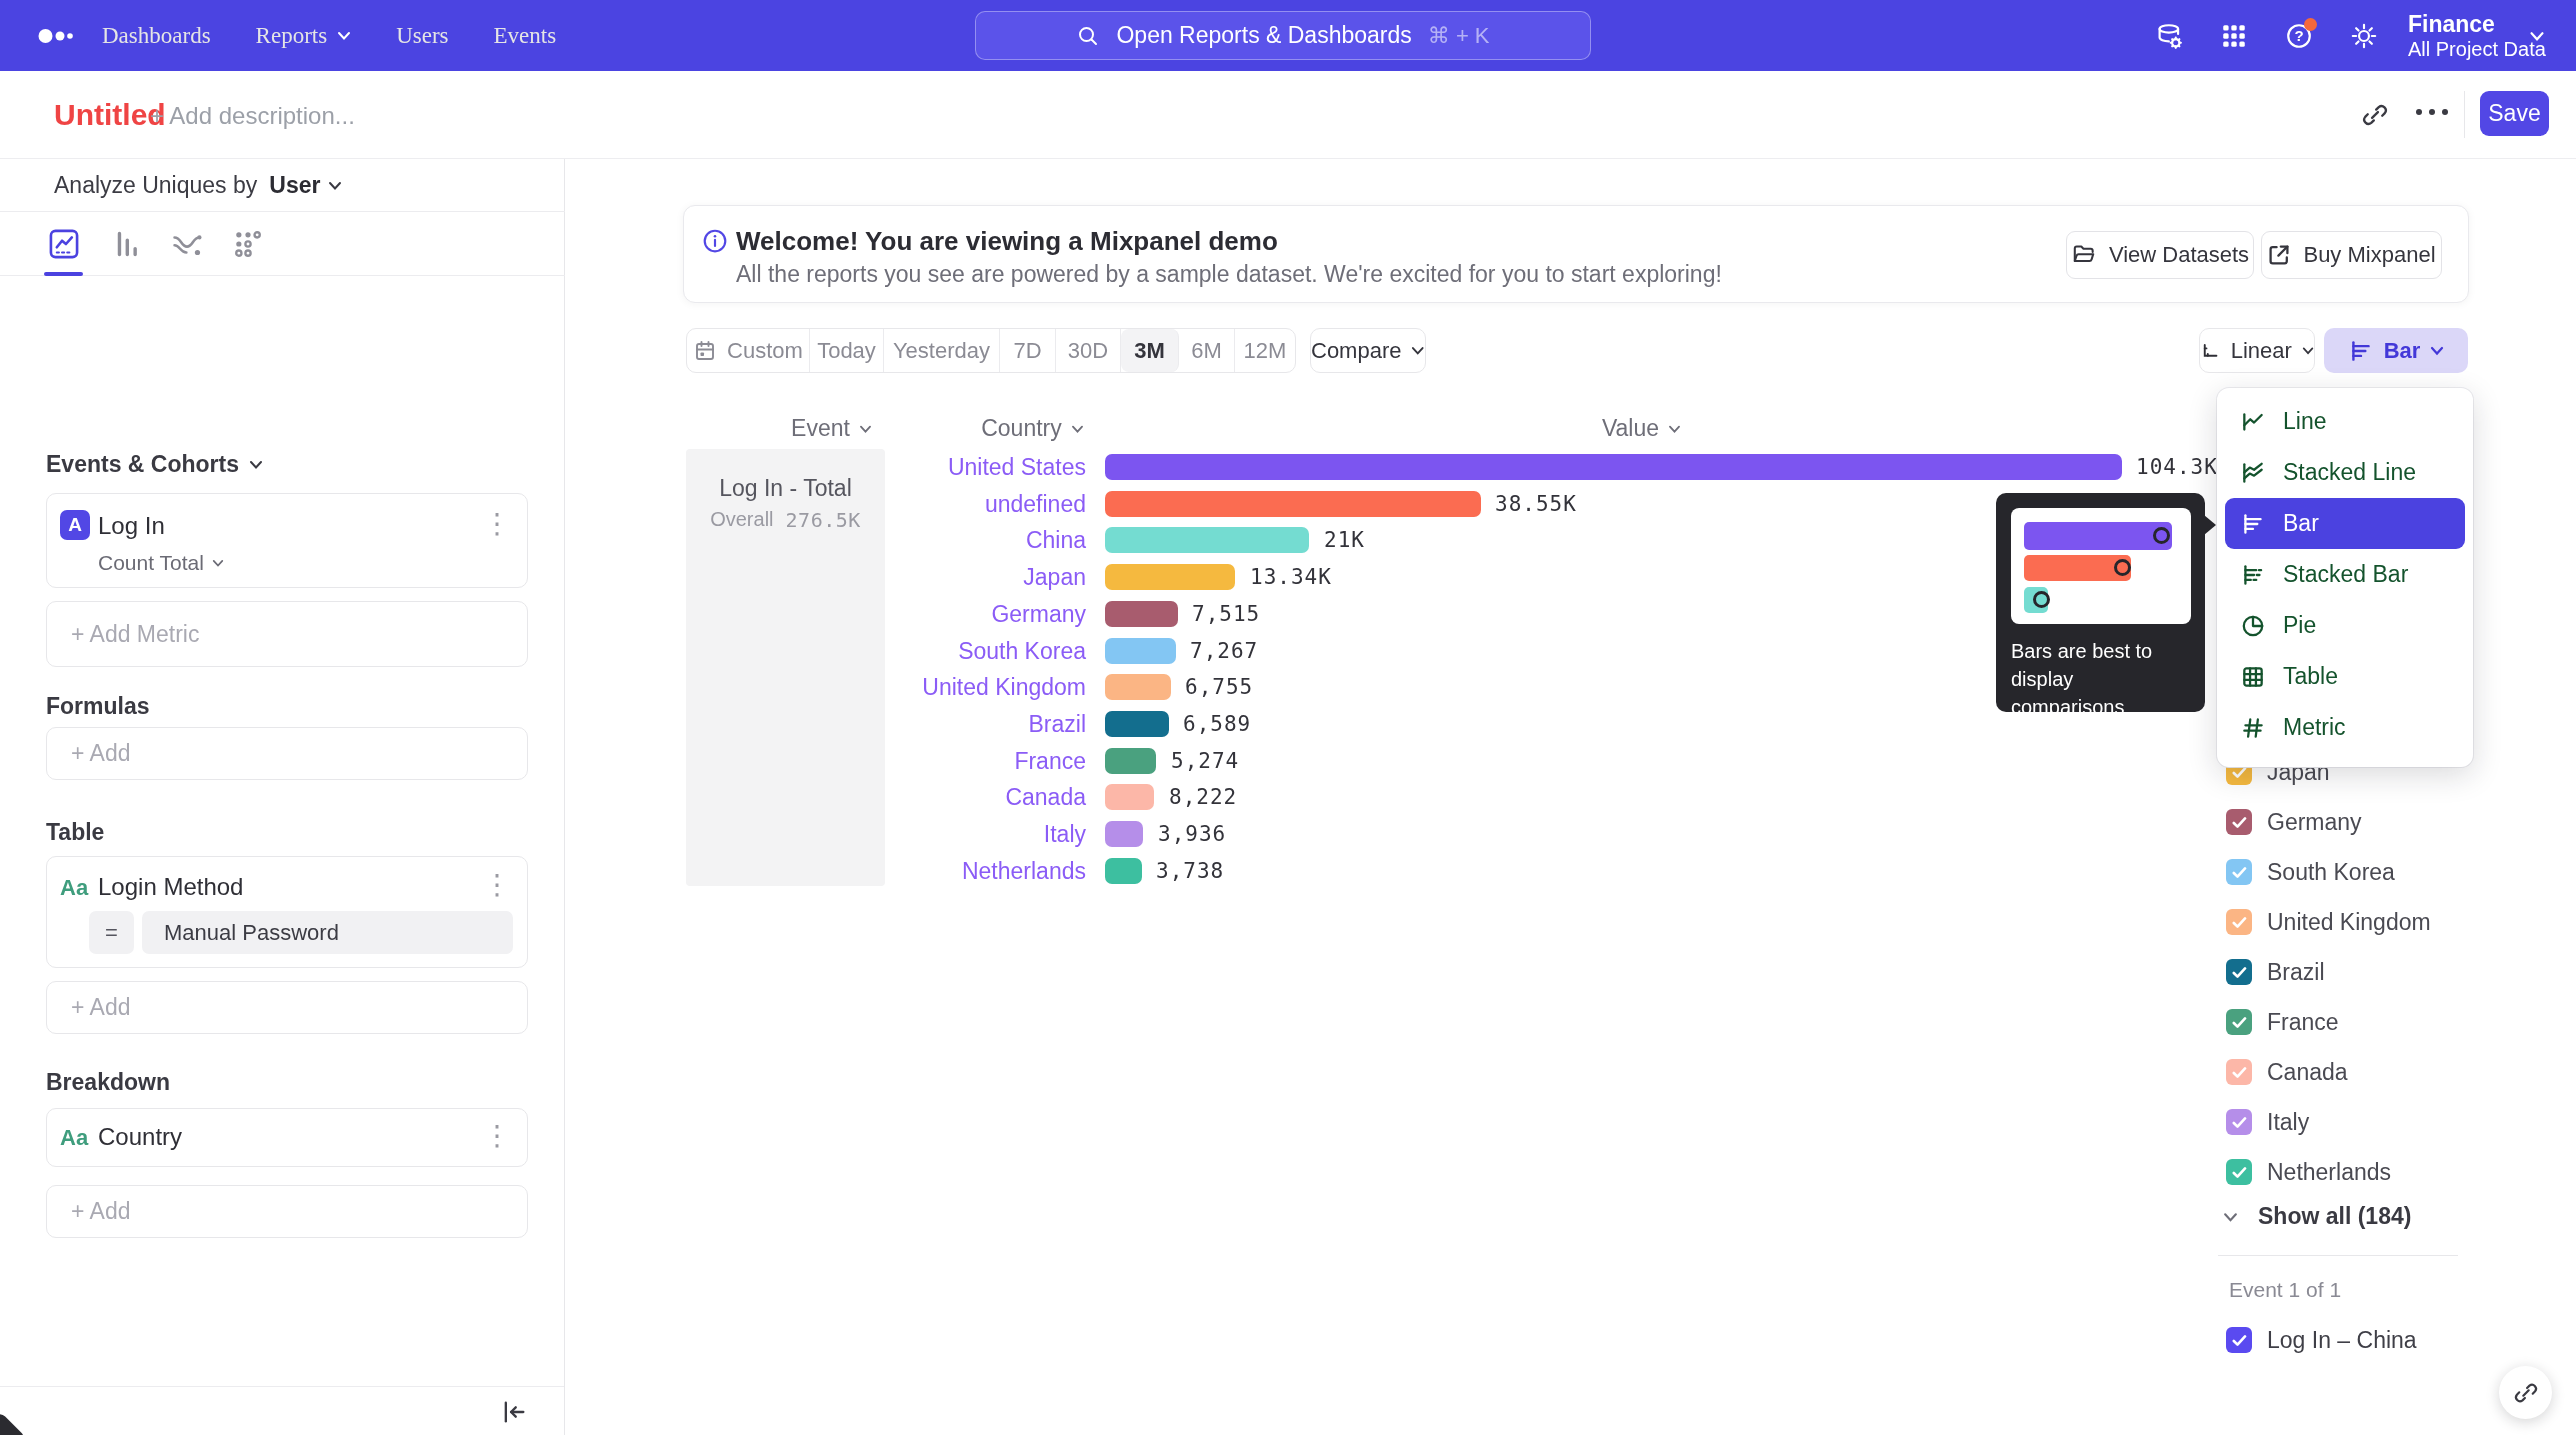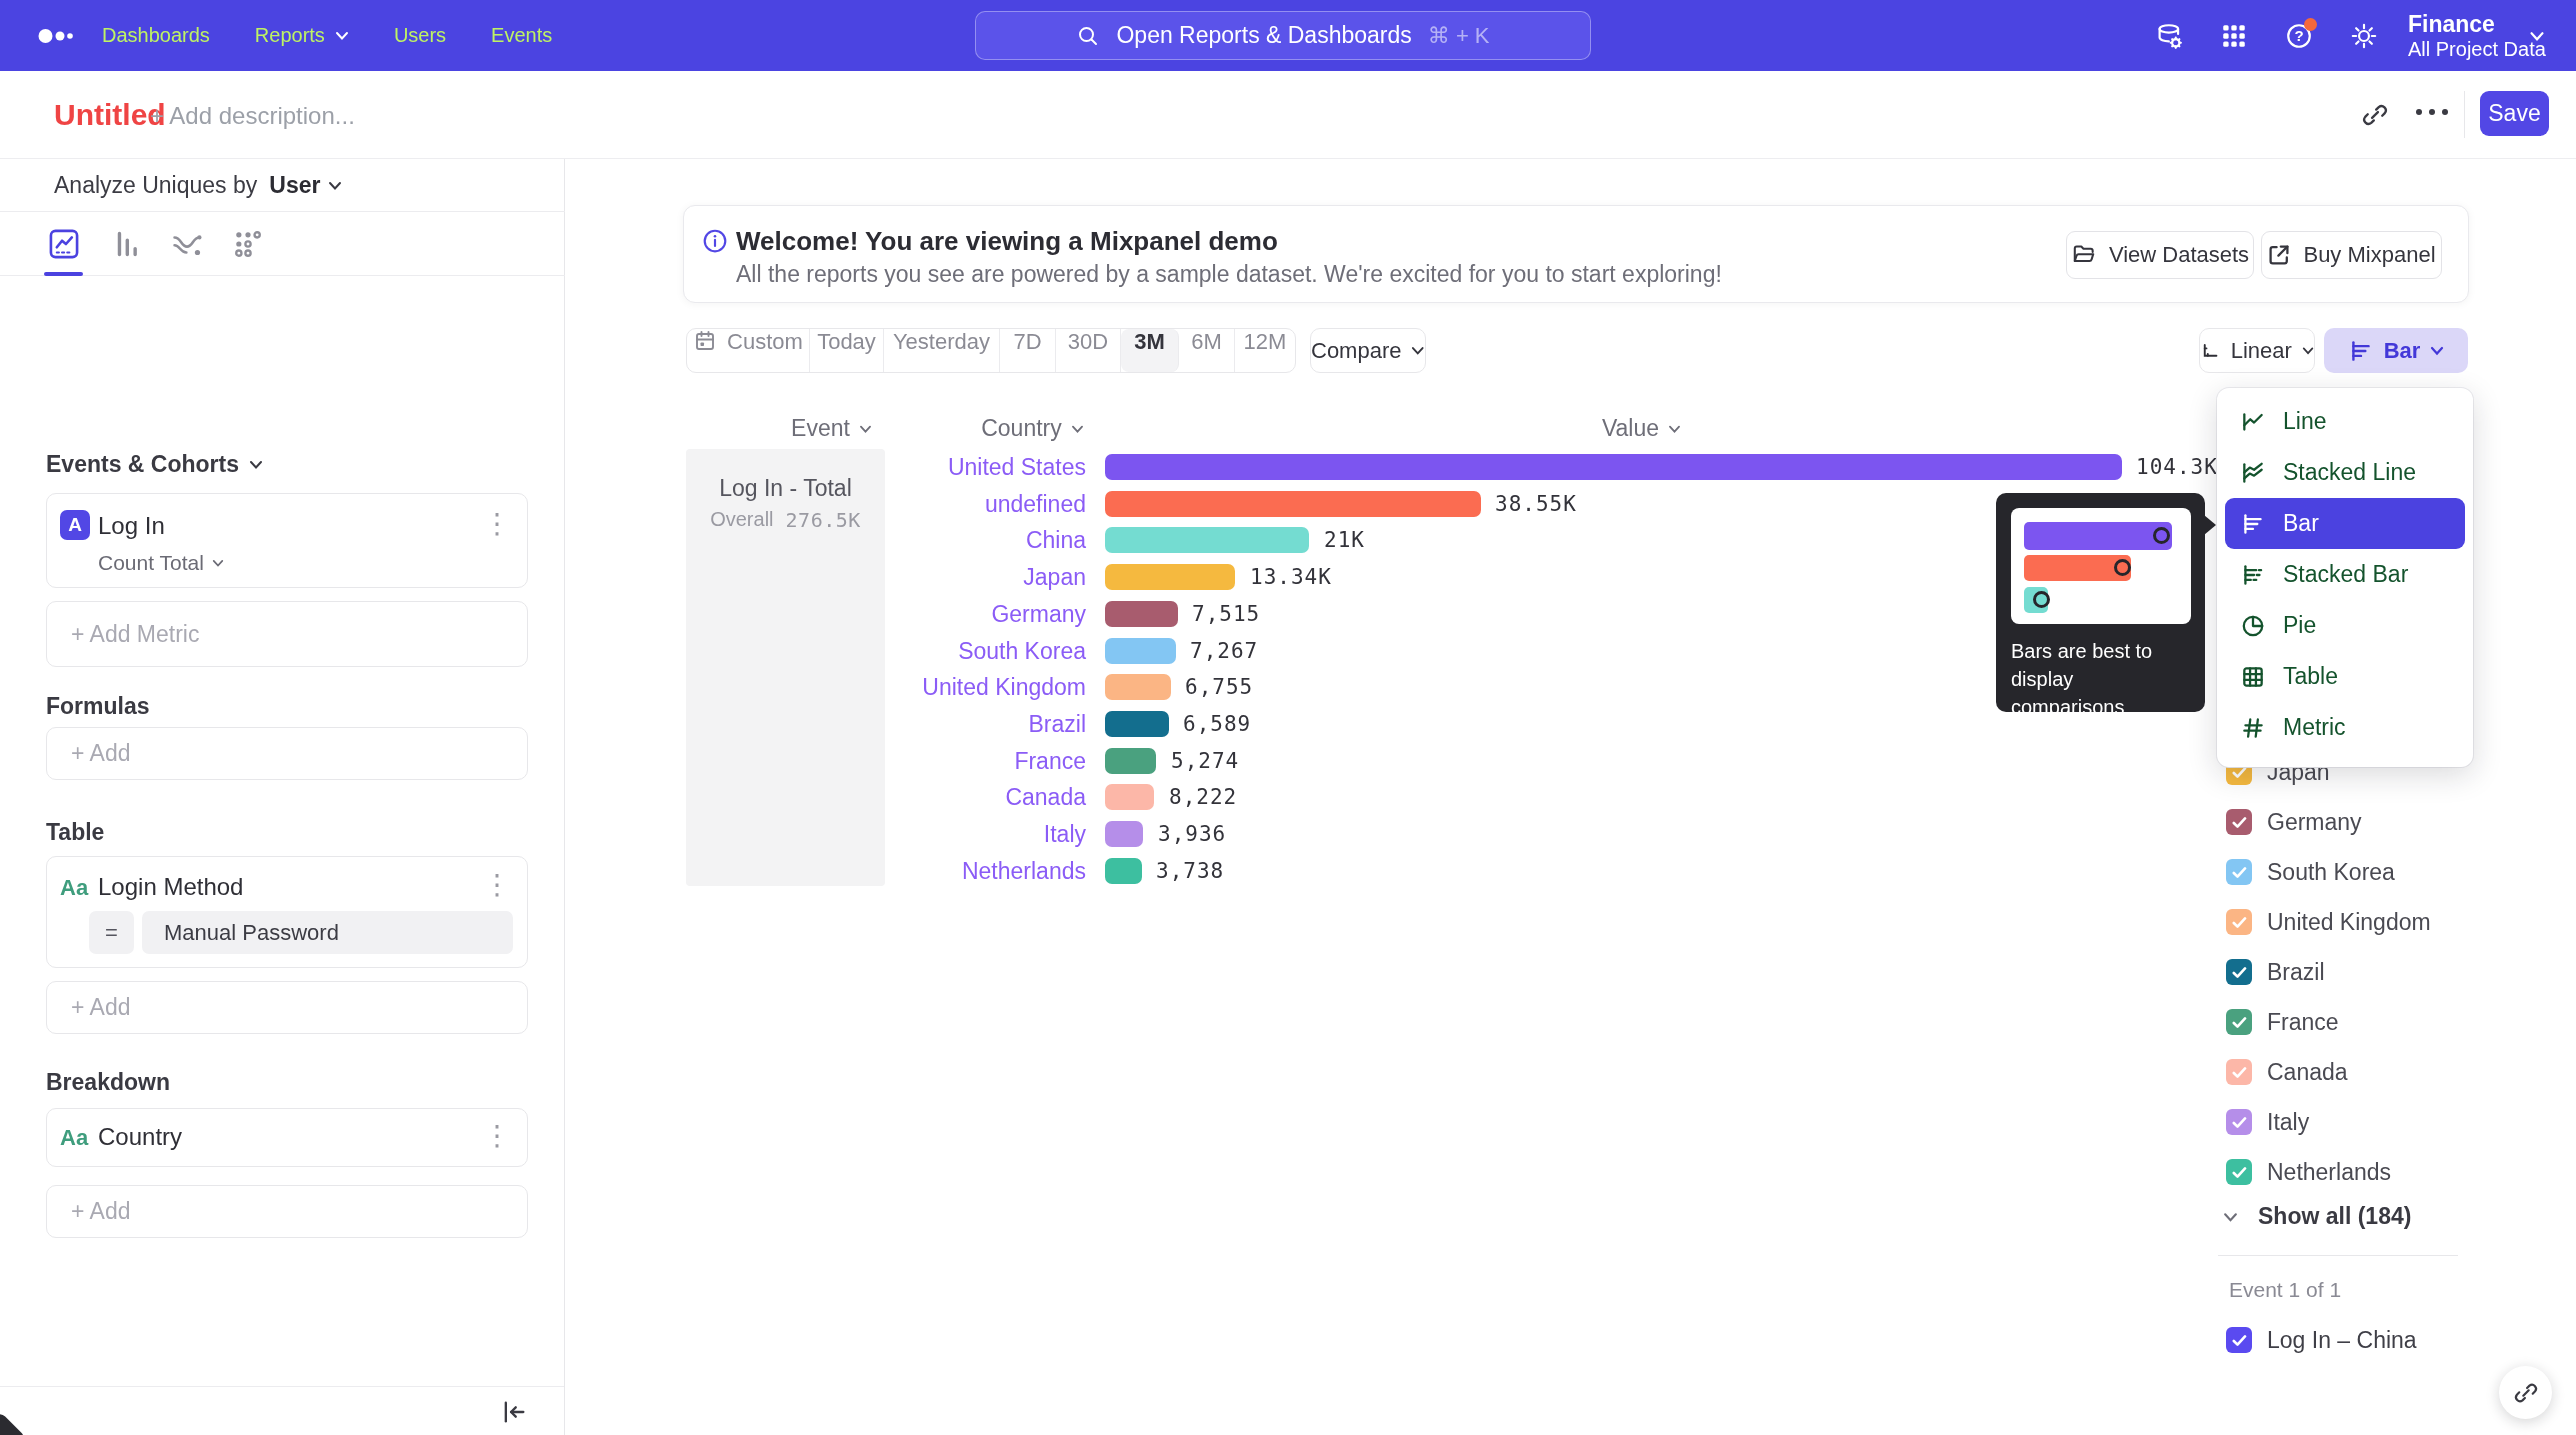--- a/index.html
+++ b/index.html
@@ -5,21 +5,21 @@
   * { margin:0; padding:0; box-sizing:border-box; }
   body { background:#ffffff; font-family:"Liberation Sans", sans-serif; color:#33333a; }
   .stage { position:relative; width:2576px; height:1435px; background:#fff; overflow:hidden; }
   .abs { position:absolute; }
   svg { display:block; }
 
   
   .topnav { left:0; top:0; width:2576px; height:71px; background:#4b44e1; display:flex; align-items:center; }
   .logo { position:absolute; left:36px; top:23px; }
   .nav-items { position:absolute; left:102px; top:0; height:71px; display:flex; align-items:center; gap:45px; }
-  .nav-item { color:#bef264; font-size:20px; font-weight:500; display:flex; align-items:center; gap:10px; cursor:pointer; }
+  .nav-item { color:#e5e5e5; font-size:23px; font-weight:500; display:flex; align-items:center; gap:10px; cursor:pointer;font-family:Liberation Serif, serif; }
   .searchbar { left:975px; top:11px; width:616px; height:49px; background:#5b53ea; border:1.5px solid rgba(255,255,255,0.35); border-radius:10px; display:flex; align-items:center; justify-content:center; gap:16px; color:#fff; }
   .searchbar .ph { font-size:23px; font-weight:500; }
   .searchbar .sc { font-size:22px; color:rgba(255,255,255,0.55); }
   .nav-icon { position:absolute; top:22px; color:#fff; cursor:pointer; }
   .help-badge { position:absolute; right:-4px; top:-4px; width:13px; height:13px; border-radius:50%; background:#f4683c; }
   .project { position:absolute; left:2408px; top:11px; color:#fff; cursor:pointer; }
   .project .pname { font-size:23px; font-weight:700; line-height:27px; }
   .project .pscope { font-size:20px; font-weight:500; line-height:23px; }
   .project-chev { position:absolute; left:2529px; top:30px; color:#fff; }
 
@@ -55,21 +55,21 @@
 
   
   .banner { left:683px; top:205px; width:1786px; height:98px; border:1px solid #e9e9ed; border-radius:12px; box-shadow:0 1px 8px rgba(30,30,40,0.05); background:#fff; }
   .banner-title { position:absolute; left:52px; top:20px; font-size:26px; font-weight:700; color:#2c2c33; }
   .banner-sub { position:absolute; left:52px; top:55px; font-size:23px; color:#6e6e78; }
   .banner-info { position:absolute; left:18px; top:22px; color:#5247e5; }
   .banner-btn { position:absolute; top:25px; height:48px; border:1px solid #e3e3e7; border-radius:9px; background:#fff; display:flex; align-items:center; justify-content:center; gap:12px; font-size:22px; font-weight:500; color:#35353d; cursor:pointer; }
 
   
   .seg { left:686px; top:328px; height:45px; border:1px solid #e7e7ea; border-radius:10px; display:flex; overflow:hidden; background:#fff; }
-  .seg-cell { display:flex; align-items:flex-start; justify-content:center; gap:10px; font-size:22px; color:#8b8b94; border-right:1px solid #ebebee; cursor:pointer; }
+  .seg-cell { display:flex; align-items:center; justify-content:center; gap:10px; font-size:22px; color:#8b8b94; border-right:1px solid #ebebee; cursor:pointer; }
   .seg-cell:last-child { border-right:none; }
   .seg-cell.active { background:#f3f3f5; border-radius:8px; color:#34343c; font-weight:600; }
   .pill-btn { position:absolute; top:328px; height:45px; background:#fff; border:1px solid #e7e7ea; border-radius:10px; display:flex; align-items:center; justify-content:center; gap:10px; font-size:22px; font-weight:500; color:#35353d; cursor:pointer; }
   .bar-pill { background:#dbd7f8; border:none; color:#4338d8; font-weight:700; }
 
   
   .col-header { position:absolute; top:415px; width:197px; text-align:center; font-size:23px; color:#6e6e78; display:flex; align-items:center; justify-content:center; gap:9px; cursor:pointer; }
   .event-box { left:686px; top:449px; width:199px; height:437px; background:#f3f3f4; border-radius:4px; }
   .event-name { position:absolute; left:0; top:26px; width:199px; text-align:center; font-size:23px; color:#55555e; }
   .event-overall { position:absolute; left:0; top:59px; width:199px; display:flex; justify-content:center; gap:12px; font-size:20px; color:#9a9aa2; }

